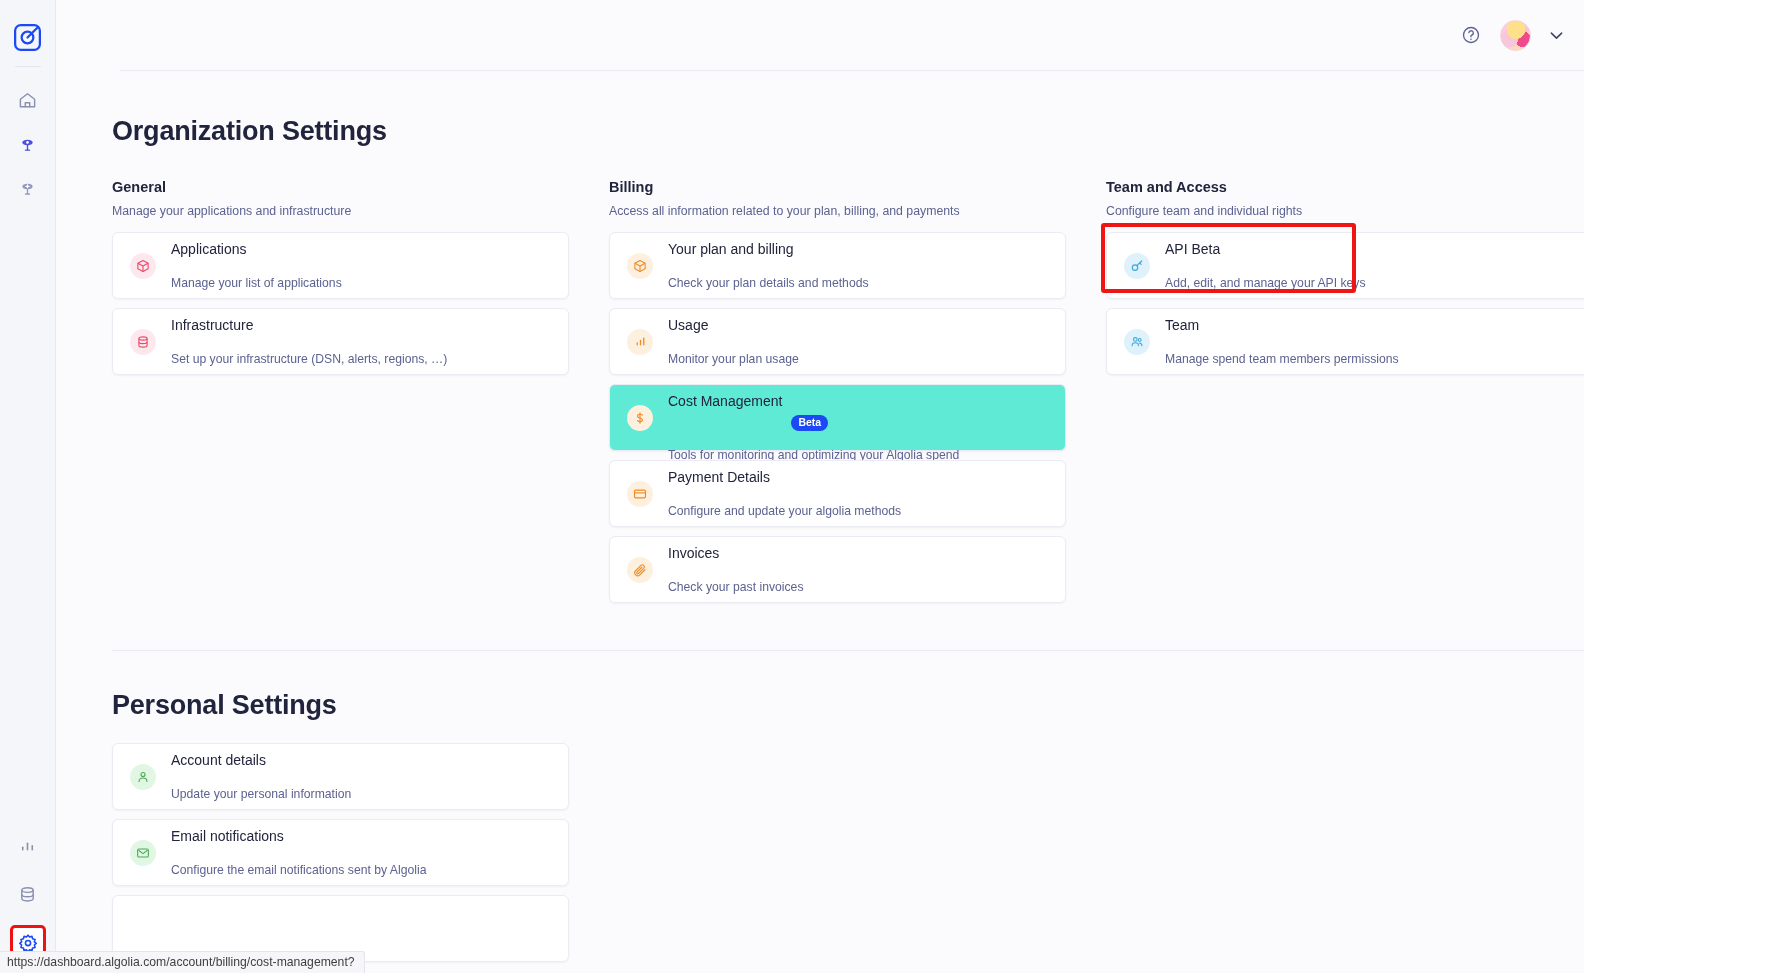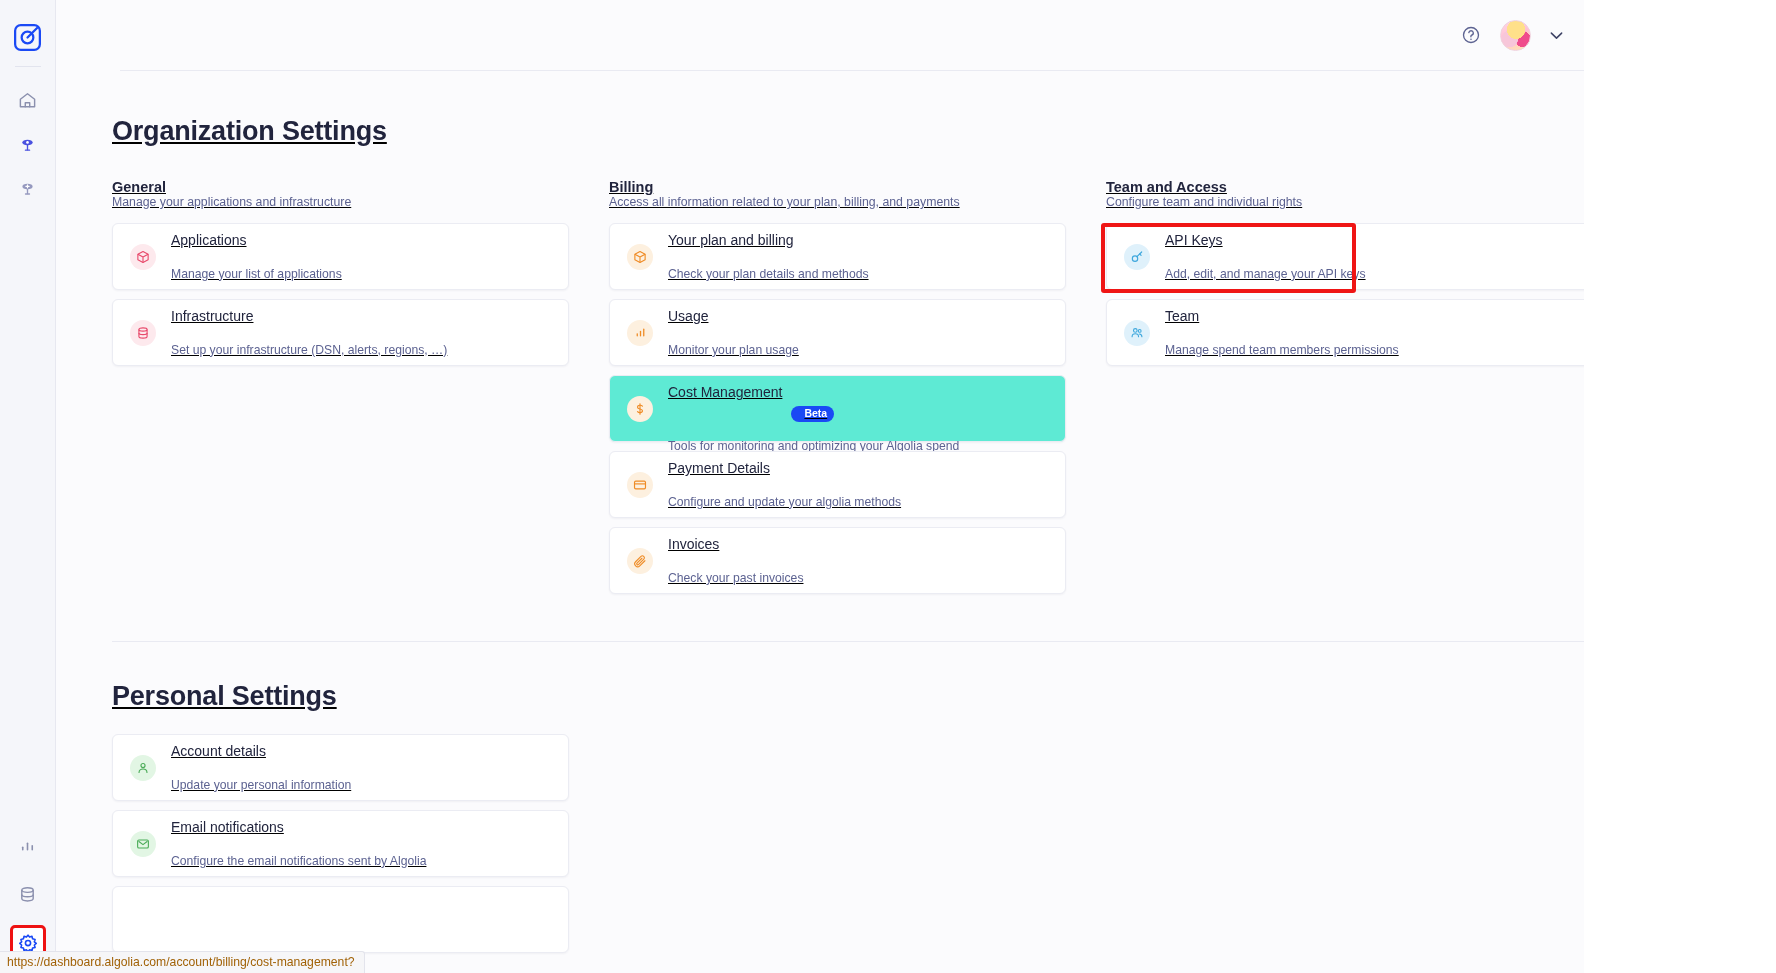--- a/index.html
+++ b/index.html
@@ -2,21 +2,21 @@
 <html><head>
 <meta charset="utf-8">
 <style>
   * { box-sizing: border-box; margin: 0; padding: 0; }
   html, body {
     width: 1776px; height: 973px;
     background: #ffffff;
     font-family: "Liberation Sans", sans-serif;
     overflow: hidden;
   }
-  .app { display: flex; width: 1584px; height: 973px; position: relative; text-decoration: underline; }
+  .app { display: flex; width: 1584px; height: 973px; position: relative; }
 
   
   .sidebar {
     width: 56px; min-width: 56px; height: 973px;
     background: #f5f6fa;
     border-right: 1px solid #e7e8f0;
     display: flex; flex-direction: column; align-items: center;
     position: relative;
   }
   .logo-wrap { margin-top: 22px; width: 34px; height: 30px; display:flex; align-items:center; justify-content:center; }
@@ -61,21 +61,21 @@
   
   .content { padding: 0 0 0 0; position: relative; }
   .page-title {
     font-size: 27px; font-weight: bold; color: #21243d;
     margin: 46px 0 0 56px; letter-spacing: -0.2px;
   }
   .cols { display: flex; margin: 32px 0 0 56px; gap: 40px; }
   .col { width: 457px; }
   .col.wide { width: 457px; }
   .sec-title { font-size: 14.5px; font-weight: bold; color: #21243d; }
-  .sec-sub { font-size: 12.3px; color: #5c6291; }
+  .sec-sub { font-size: 12.3px; color: #5c6291; margin-top: 9px; }
   .cards { margin-top: 14px; display: flex; flex-direction: column; gap: 9px; }
   .card {
     background: #ffffff;
     border: 1px solid #ebecf3;
     border-radius: 6px;
     height: 67px;
     display: flex; align-items: center;
     padding-left: 17px; gap: 15px;
     box-shadow: 0 1px 2px rgba(35,38,80,0.05);
     cursor: pointer;
@@ -93,21 +93,21 @@
   .ico-green { background: #e2f6e4; color: #49ab56; }
   .card-text { display: flex; flex-direction: column; text-align: right; }
   .card-title {
     font-size: 14px; color: #21243d; line-height: 1.25;
     display: flex; align-items: center; gap: 9px;
   }
   .card-sub { font-size: 12.2px; color: #5c6291; margin-top: 17px; }
   .badge {
     background: #1a49f5; color: #ffffff;
     font-size: 10.5px; font-weight: bold;
-    border-radius: 9px; padding: 1px 7px 2px 13px;
+    border-radius: 9px; padding: 1px 7px 2px 7px;
     line-height: 1.25;
     margin-top: 42px;
   }
 
   
   .annot {
     position: absolute;
     border: 4px solid #ef1515;
     border-radius: 3px;
     pointer-events: none;
@@ -121,21 +121,21 @@
   }
   .personal-cards { margin: 22px 0 0 56px; width: 457px; display:flex; flex-direction:column; gap: 9px; }
 
   
   .statusbar {
     position: absolute; left: 0; bottom: 0;
     background: #f6f6f8;
     border: 1px solid #e3e4ec;
     border-left: none; border-bottom: none;
     border-top-right-radius: 3px;
-    font-size: 12.2px; color: #a16207;
+    font-size: 12.2px; color: #404040;
     padding: 3px 9px 4px 7px;
     font-family: "Liberation Sans", sans-serif;
     white-space: nowrap;
     z-index: 50;
   }
 </style>
 </head>
 <body>
 
 <div class="app">
@@ -342,21 +342,21 @@
 
             <div class="card">
               <div class="card-ico ico-blue">
                 <svg width="14" height="14" viewBox="0 0 24 24" fill="none" stroke="currentColor" stroke-width="2" stroke-linecap="round">
                   <circle cx="8.6" cy="14.8" r="4.6"></circle>
                   <path d="M11.9 11.5 L20 3.4"></path>
                   <path d="M16.6 6.7 l2.4 2.4"></path>
                 </svg>
               </div>
               <div class="card-text">
-                <div class="card-title">API Keys</div>
+                <div class="card-title">API Beta</div>
                 <div class="card-sub">Add, edit, and manage your API keys</div>
               </div>
             </div>
 
             <div class="card">
               <div class="card-ico ico-blue">
                 <svg width="14" height="14" viewBox="0 0 24 24" fill="none" stroke="currentColor" stroke-width="1.9" stroke-linecap="round">
                   <circle cx="9.1" cy="7.6" r="3.1"></circle>
                   <circle cx="16.6" cy="8.4" r="2.4"></circle>
                   <path d="M3.6 18.4 c0-3 2.5-5 5.5-5 s5.5 2 5.5 5"></path>

